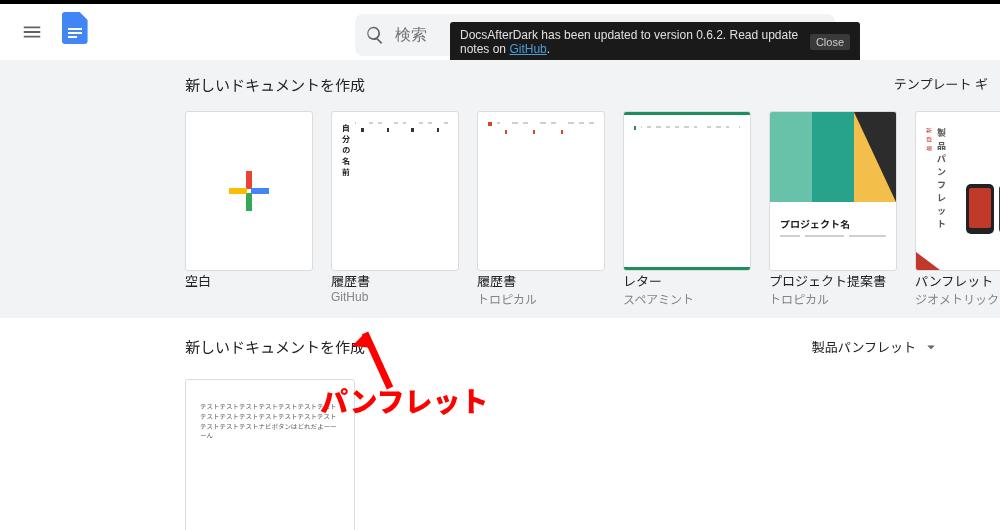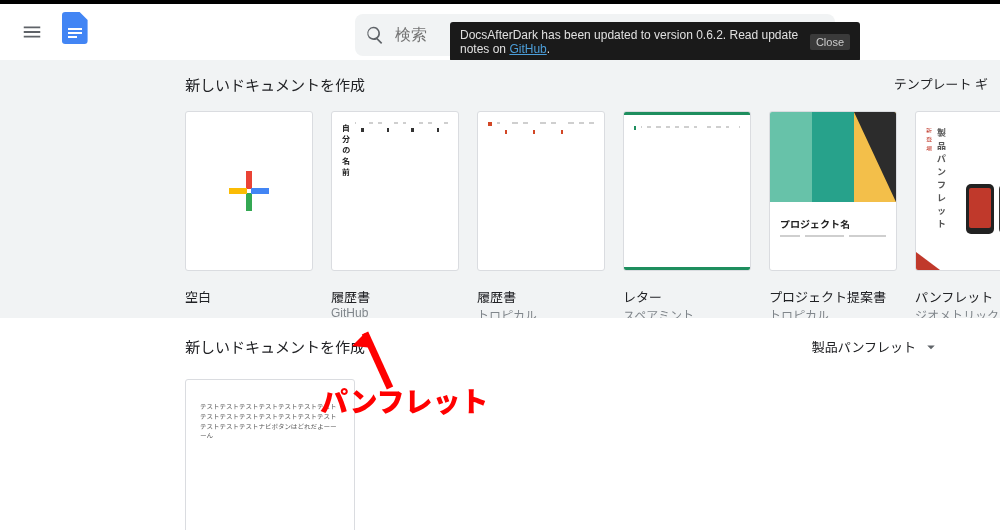--- a/index.html
+++ b/index.html
@@ -14,21 +14,21 @@
   .search-input { border:none; background:transparent; font-size:16px; color:#5f6368; outline:none; flex:1;}
   .notice { position:absolute; left:450px; top:22px; width:410px; background:#1a1a1a; color:#e0e0e0; border-radius:3px; padding:6px 10px; font-size:12px; display:flex; align-items:center; gap:8px;}
   .notice a { color:#4c9ed9; text-decoration:underline; }
   .notice-close { margin-left:auto; background:#3a3a3a; padding:2px 6px; border-radius:2px; color:#ccc; font-size:11px; cursor:pointer;}
   .templates-section { background:#f1f3f4; height:258px; padding:14px 4px 0 0; overflow:hidden; position:relative;}
   .tpl-title { margin-left:185px; font-size:15px; color:#202124; }
   .tpl-gallery { position:absolute; right:12px; top:14px; font-size:13px; color:#202124; }
   .tpl-row { display:flex; gap:18px; margin:16px 0 0 185px; }
   .tpl-item { width:128px; }
   .tpl-thumb { width:128px; height:160px; background:#fff; border:1px solid #dadce0; border-radius:3px; position:relative; overflow:hidden; cursor:pointer;}
-  .tpl-name { font-size:13px; color:#202124; margin-top:16px; }
+  .tpl-name { font-size:13px; color:#202124; margin-top:0; }
   .tpl-sub { font-size:12px; color:#80868b; }
 
   
   .plus { position:absolute; top:50%; left:50%; transform:translate(-50%,-50%); }
 
   
   .doclines { padding:10px 10px; display:flex; flex-direction:row; gap:5px;}
   .dline { height:2px; background:#cfcfcf; }
   .dhead { height:4px; width:55%; background:#333; margin-bottom:4px;}
   .dtitle { font-size:8px; font-weight:700; color:#222; margin-bottom:4px;}

